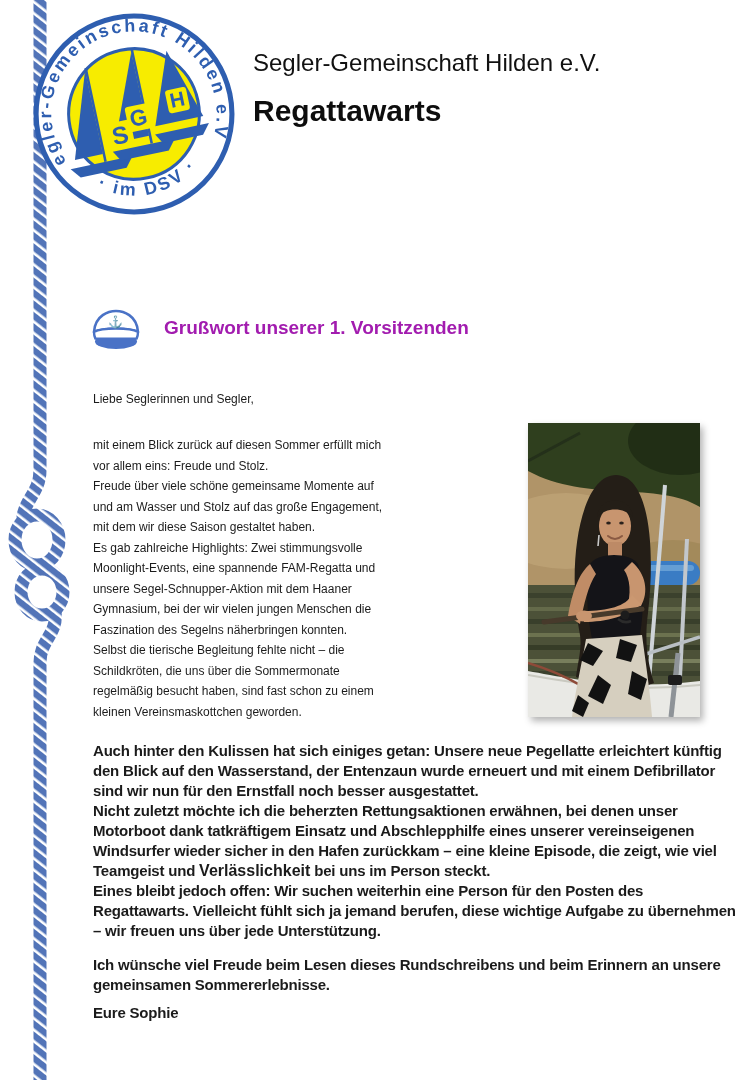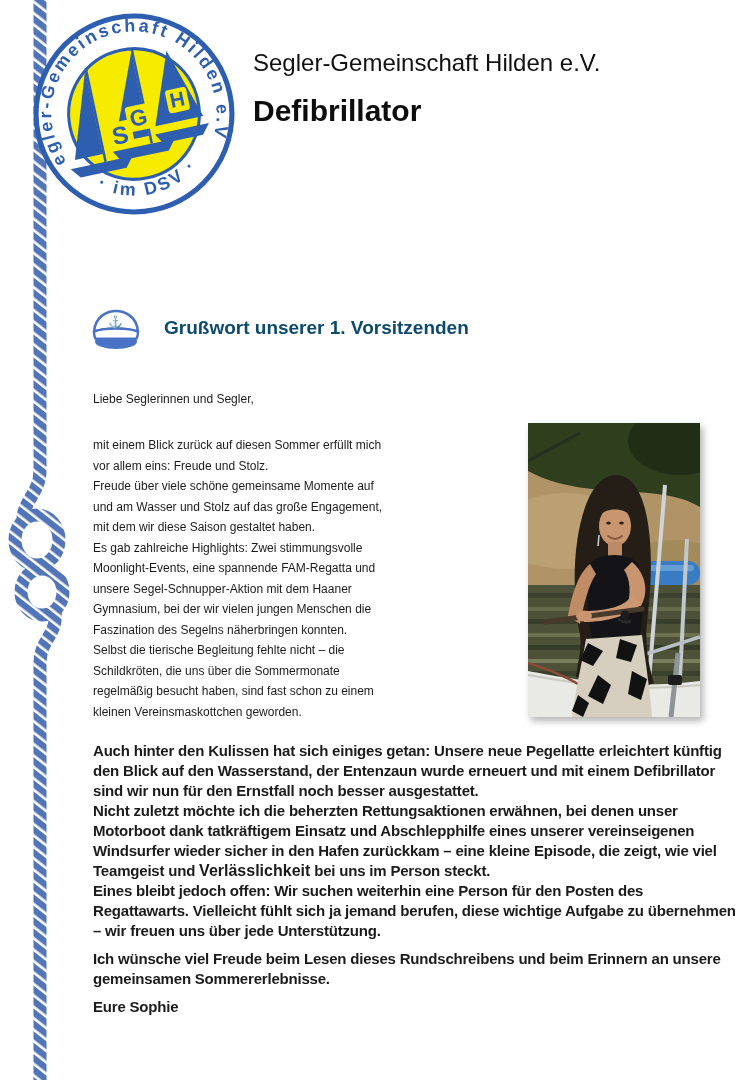--- a/index.html
+++ b/index.html
@@ -14,33 +14,33 @@
   .logo{position:absolute;left:32px;top:12px;width:204px;height:204px;}
   .logo .ringtext{font-family:"Liberation Sans",sans-serif;font-weight:bold;font-size:17.5px;letter-spacing:2.6px;fill:#2e5eb0;}
   .logo .saill{font-family:"Liberation Sans",sans-serif;font-weight:bold;fill:#2e5eb0;}
   
   .header{position:absolute;left:253px;top:48px;}
   .org-line{font-size:24px;line-height:30px;color:#111;}
   .title-block{margin-top:14px;font-size:30px;line-height:38px;font-weight:bold;color:#0d0d0d;}
   
   .section-head{position:absolute;left:88px;top:306px;display:flex;align-items:center;gap:20px;}
   .hat-icon{width:56px;height:44px;flex:0 0 auto;}
-  .section-title{font-size:19px;font-weight:bold;color:#0c4a6e;margin:0;}
+  .section-title{font-size:19px;font-weight:bold;color:#a21caf;margin:0;}
   
   .salutation{position:absolute;left:93px;top:389px;font-size:12px;line-height:20px;}
   .col-text{position:absolute;left:93px;top:435px;width:436px;font-size:12px;line-height:20.5px;white-space:pre-line;}
   
   .photo{position:absolute;left:528px;top:423px;width:172px;height:294px;margin:0;
          box-shadow:3px 4px 7px rgba(0,0,0,.30);background:#777;}
   .photo svg{display:block;width:100%;height:100%;}
   
   .wide-text{position:absolute;left:93px;top:741px;width:646px;font-size:15px;line-height:20px;letter-spacing:-0.2px;}
   .wide-text p{margin:0;white-space:pre-line;font-weight:bold;}
   .wide-text .p2{}
-  .wide-text .p3{margin-top:8px;}
+  .wide-text .p3{margin-top:14px;}
   .wide-text .sig{margin-top:8px;}
   .emph{font-size:16px;letter-spacing:0;}
 </style>
 </head>
 <body>
 
 <div class="page">
 
   <svg class="rope" width="70" height="1080" viewBox="0 0 70 1080" aria-hidden="true">
     <defs>
@@ -84,21 +84,21 @@
         <text class="saill" x="103.5" y="112" font-size="22" text-anchor="middle">G</text>
         <rect x="134" y="84" width="21" height="23" rx="3" fill="#f7ec00"></rect>
         <text class="saill" x="144.5" y="102" font-size="20" text-anchor="middle">H</text>
       </g>
     </g>
   </svg>
 
   <header class="header">
     <div class="org-line">Segler-Gemeinschaft Hilden e.V.</div>
     <div class="title-block">
-      <div>Defibrillator</div>
+      <div>Regattawarts</div>
     </div>
   </header>
 
   <div class="section-head">
     <svg class="hat-icon" viewBox="0 0 56 44">
       <ellipse cx="28" cy="35.5" rx="21" ry="7.5" fill="#4a72c6"></ellipse>
       <path d="M6 26 C7 9 21 5 28 5 C35 5 49 9 50 26 C42 21.5 14 21.5 6 26 Z" fill="#ffffff" stroke="#4a72c6" stroke-width="2.6" stroke-linejoin="round"></path>
       <path d="M6 26 C14 21.5 42 21.5 50 26 C50 29 49.4 31 48.6 32.6 L7.4 32.6 C6.6 31 6 29 6 26 Z" fill="#ffffff" stroke="#4a72c6" stroke-width="2.4" stroke-linejoin="round"></path>
       <text x="28" y="19.5" font-size="12" fill="#4a72c6" text-anchor="middle">⚓</text>
     </svg>

